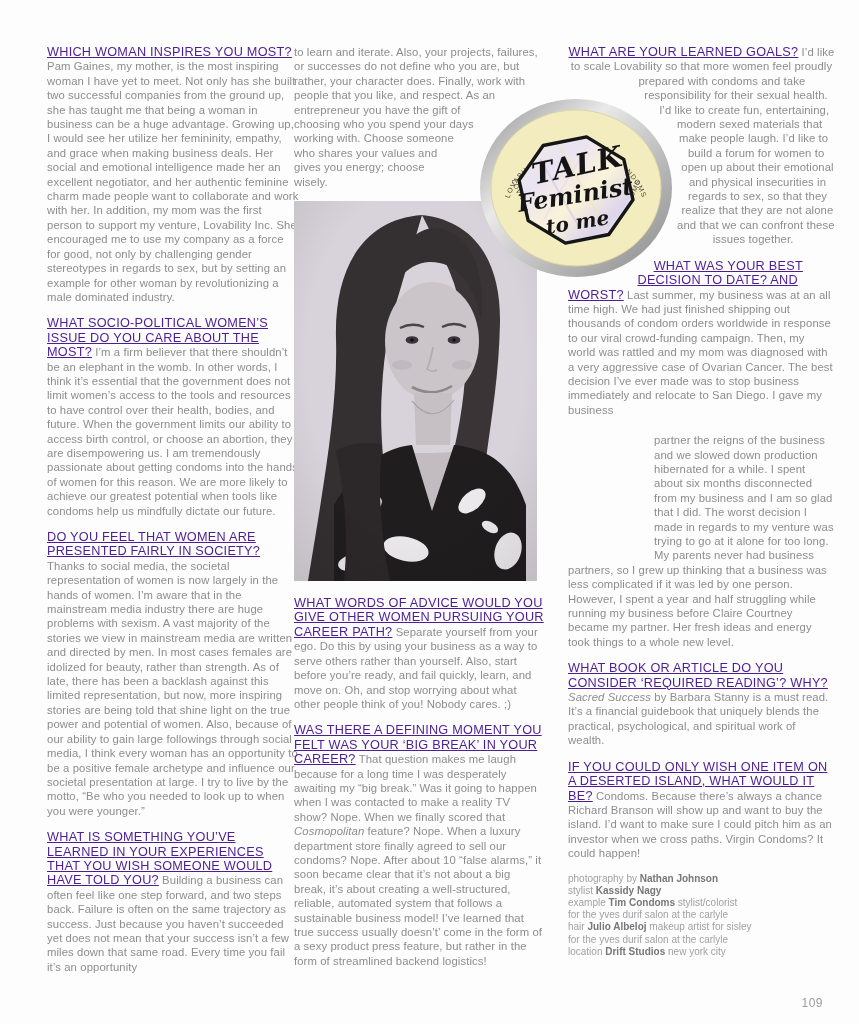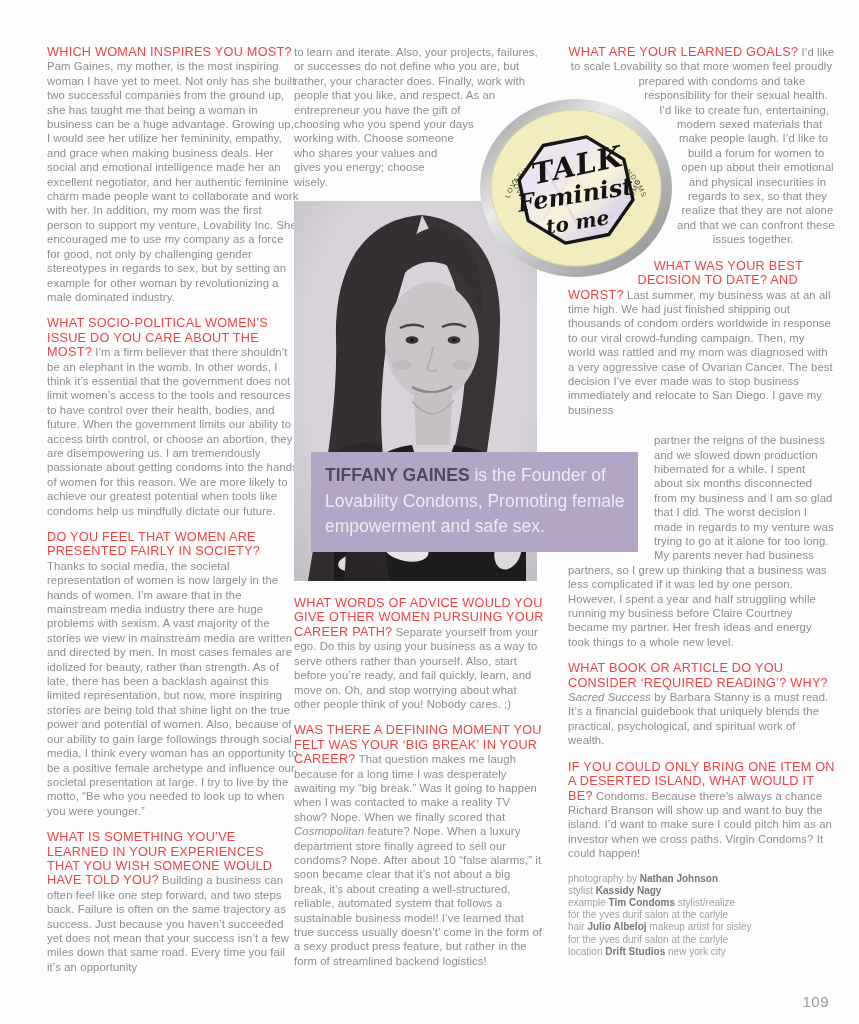--- a/index.html
+++ b/index.html
@@ -10,21 +10,21 @@
   }
   .col{position:absolute;top:45px;}
   .col-left{left:47px;width:252px;}
   .col-mid{left:294px;width:250px;}
   .col-right{left:568px;width:267px;}
   p.body{
     margin:0 0 12px 0;font-size:11.3px;line-height:14.4px;
     color:#8d8d90;letter-spacing:0.1px;
   }
   p.tight{margin-bottom:16px;}
-  .q{color:#ef4444;font-size:12.7px;letter-spacing:0.25px;}
+  .q{color:#4c1d95;font-size:12.7px;letter-spacing:0.25px;text-decoration:underline;}
   .it{font-style:italic;}
   .centered{text-align:center;}
   
   .tin-spacer-mid{
     float:right;width:84px;height:132px;
     shape-outside:circle(98px at 103px 142px);shape-margin:6px;
   }
   .tin-spacer-right{
     float:left;width:112px;height:240px;
     shape-outside:circle(98px at 8px 143px);shape-margin:7px;
@@ -40,22 +40,22 @@
     font-size:17.5px;line-height:25.5px;color:#eeebf3;
   }
   .quote-box b{color:#50495e;font-weight:700;}
   .tin{
     position:absolute;left:480px;top:99px;width:193px;height:179px;
     z-index:7;line-height:0;
   }
   .credits{margin-top:12px;font-size:10px;line-height:12.2px;color:#a1a1a4;}
   .credits b{color:#77777a;font-weight:700;}
   .page-number{
-    position:absolute;right:30px;bottom:14px;
-    font-size:15px;color:#9b9b9d;letter-spacing:0.5px;
+    position:absolute;right:36px;bottom:14px;
+    font-size:12px;color:#9b9b9d;letter-spacing:0.5px;
   }
 </style>
 </head>
 <body>
 
 <div class="page">
 
   <div class="col col-left">
     <p class="body">
       <span class="q">WHICH WOMAN INSPIRES YOU MOST?</span>
@@ -145,37 +145,34 @@
     <p class="body tight">
       <span class="q">WHAT WAS YOUR BEST DECISION TO DATE? AND WORST?</span>
       <span>Last summer, my business was at an all time high. We had just finished shipping out thousands of condom orders worldwide in response to our viral crowd-funding campaign. Then, my world was rattled and my mom was diagnosed with a very aggressive case of Ovarian Cancer. The best decision I’ve ever made was to stop business immediately and relocate to San Diego. I gave my business</span>
     </p>
     <p class="body"><span class="quote-spacer"></span><span>partner the reigns of the business and we slowed down production hibernated for a while. I spent about six months disconnected from my business and I am so glad that I did.  The worst decision I made in regards to my venture was trying to go at it alone for too long. My parents never had business partners, so I grew up thinking that a business was less complicated if it was led by one person. However, I spent a year and half struggling while running my business before Claire Courtney became my partner. Her fresh ideas and energy took things to a whole new level.</span></p>
     <p class="body">
       <span class="q">WHAT BOOK OR ARTICLE DO YOU CONSIDER ‘REQUIRED READING’? WHY?</span>
       <span class="it">Sacred Success</span><span> by Barbara Stanny is a must read. It’s a financial guidebook that uniquely blends the practical, psychological, and spiritual work of wealth.</span>
     </p>
     <p class="body">
-      <span class="q">IF YOU COULD ONLY BRING ONE ITEM ON A DESERTED ISLAND, WHAT WOULD IT BE?</span>
+      <span class="q">IF YOU COULD ONLY WISH ONE ITEM ON A DESERTED ISLAND, WHAT WOULD IT BE?</span>
       <span>Condoms. Because there’s always a chance Richard Branson will show up and want to buy the island. I’d want to make sure I could pitch him as an investor when we cross paths. Virgin Condoms? It could happen!</span>
     </p>
     <div class="credits">
       <div><span>photography by </span><b>Nathan Johnson</b><span></span></div>
       <div><span>stylist </span><b>Kassidy Nagy</b><span></span></div>
-      <div><span>example </span><b>Tim Condoms</b><span> stylist/realize</span></div>
+      <div><span>example </span><b>Tim Condoms</b><span> stylist/colorist</span></div>
       <div><span>for the yves durif salon at the carlyle</span><b></b><span></span></div>
       <div><span>hair </span><b>Julio Albeloj</b><span> makeup artist for sisley</span></div>
       <div><span>for the yves durif salon at the carlyle</span><b></b><span></span></div>
       <div><span>location </span><b>Drift Studios</b><span> new york city</span></div>
     </div>
   </div>
 
-  <div class="quote-box">
-    <b>TIFFANY GAINES</b><span> is the Founder of Lovability Condoms, Promoting female empowerment and safe sex.</span>
-  </div>
 
   <div class="tin">
     <svg width="193" height="179" viewBox="0 0 193 179" xmlns="http://www.w3.org/2000/svg">
       <defs>
         <linearGradient id="rim" x1="0%" y1="0%" x2="100%" y2="100%">
           <stop offset="0%" stop-color="#8f8f8f"></stop>
           <stop offset="35%" stop-color="#e9e9e9"></stop>
           <stop offset="65%" stop-color="#b9b9b9"></stop>
           <stop offset="100%" stop-color="#8a8a8a"></stop>
         </linearGradient>

